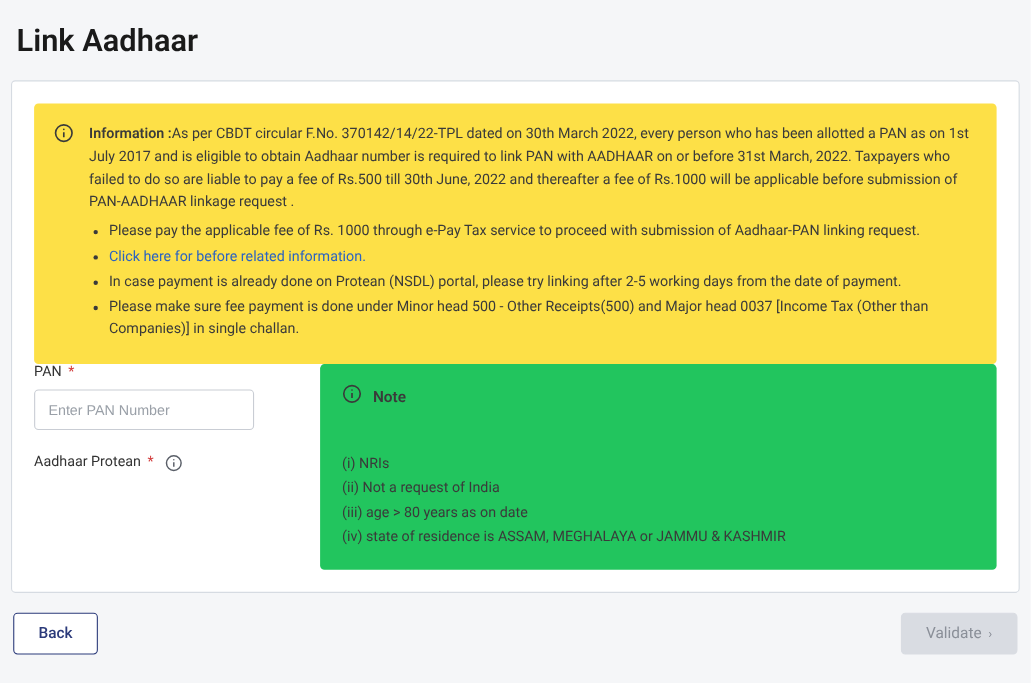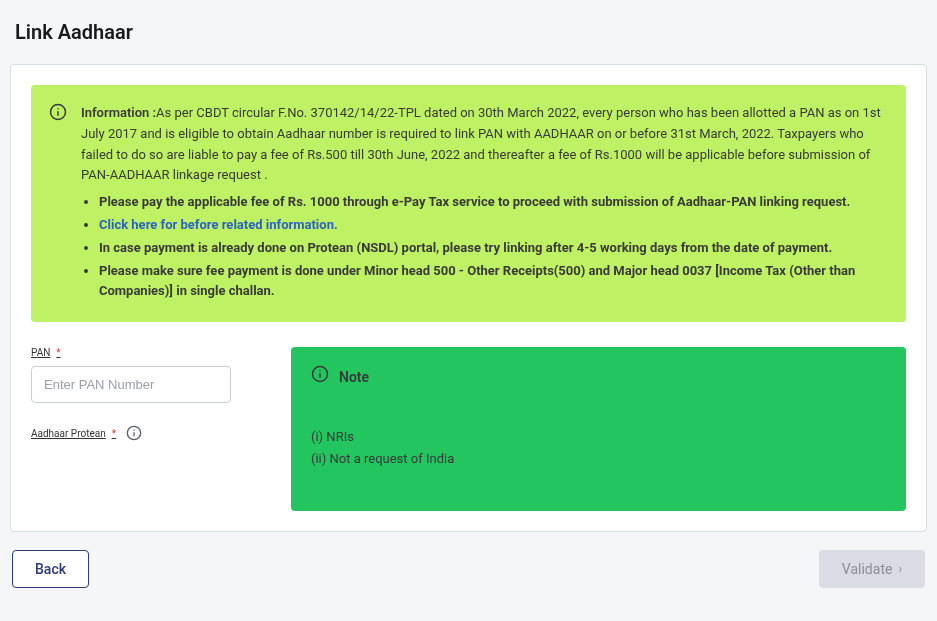--- a/index.html
+++ b/index.html
@@ -8,57 +8,55 @@
       padding: 0;
     }
     body {
       font-family: -apple-system, BlinkMacSystemFont, "Segoe UI", Roboto, Arial, sans-serif;
       background-color: #f5f6f8;
       padding: 10px;
       font-size: 13px;
       color: #333;
     }
     .page-title {
-      font-size: 20px;
+      font-size: 28px;
       font-weight: 600;
       color: #1a1a1a;
       margin-bottom: 20px;
       padding-left: 5px;
       padding-top: 10px;
     }
     .card {
       background: #fff;
       border: 1px solid #d6dbe2;
       border-radius: 4px;
       padding: 20px;
     }
     .info-box {
-      background-color: #bef264;
+      background-color: #fde047;
       border-radius: 4px;
       padding: 18px 20px 18px 50px;
       position: relative;
       line-height: 1.6;
       color: #3a3a3a;
-      margin-bottom: 25px;
     }
     .info-box .info-icon {
       position: absolute;
       left: 18px;
       top: 18px;
     }
     .info-icon svg {
       width: 18px;
       height: 18px;
       display: block;
     }
     .info-box ul {
       list-style: disc;
       padding-left: 18px;
       margin-top: 6px;
-      font-weight: bold;
     }
     .info-box li {
       margin-bottom: 2px;
     }
     .info-box .info-strong {
       font-weight: 600;
     }
     .link {
       color: #2b63c1;
       text-decoration: none;
@@ -74,27 +72,25 @@
       width: 230px;
     }
     .form-right {
       flex: 1;
       margin-left: auto;
     }
     .field {
       margin-bottom: 22px;
     }
     .field-label {
-      font-size: 10px;
+      font-size: 13px;
       color: #333;
       margin-bottom: 8px;
       display: flex;
-      align-items: center;
       gap: 6px;
-      text-decoration: underline;
     }
     .field-label .req {
       color: #d23c3c;
     }
     .field-label .help-icon {
       margin-left: 4px;
       display: inline-flex;
     }
     .help-icon svg {
       width: 16px;
@@ -181,21 +177,21 @@
         <circle cx="12" cy="12" r="10"></circle>
         <line x1="12" y1="11" x2="12" y2="17"></line>
         <circle cx="12" cy="7.5" r="1" fill="#3a3a3a" stroke="none"></circle>
       </svg>
     </span>
     <div>
       <span class="info-strong">Information :</span><span>As per CBDT circular F.No. 370142/14/22-TPL dated on 30th March 2022, every person who has been allotted a PAN as on 1st July 2017 and is eligible to obtain Aadhaar number is required to link PAN with AADHAAR on or before 31st March, 2022. Taxpayers who failed to do so are liable to pay a fee of Rs.500 till 30th June, 2022 and thereafter a fee of Rs.1000 will be applicable before submission of PAN-AADHAAR linkage request .</span>
       <ul>
         <li>Please pay the applicable fee of Rs. 1000 through e-Pay Tax service to proceed with submission of Aadhaar-PAN linking request.</li>
         <li><a class="link">Click here for before related information.</a></li>
-        <li>In case payment is already done on Protean (NSDL) portal, please try linking after 4-5 working days from the date of payment.</li>
+        <li>In case payment is already done on Protean (NSDL) portal, please try linking after 2-5 working days from the date of payment.</li>
         <li>Please make sure fee payment is done under Minor head 500 - Other Receipts(500) and Major head 0037 [Income Tax (Other than Companies)] in single challan.</li>
       </ul>
     </div>
   </div>
 
   <div class="form-row">
     <div class="form-left">
       <div class="field">
         <div class="field-label">
           <span>PAN</span>
@@ -229,21 +225,22 @@
               <circle cx="12" cy="7.5" r="1" fill="#3a3a3a" stroke="none"></circle>
             </svg>
           </span>
           <span class="title">Note</span>
         </div>
         <div class="note-body">
           <p>
             <br>
             <span>(i) NRIs</span><br>
             <span>(ii) Not a request of India</span><br>
-            <br>
+            <span>(iii) age &gt; 80 years as on date</span><br>
+            <span>(iv) state of residence is ASSAM, MEGHALAYA or JAMMU &amp; KASHMIR</span>
           </p>
         </div>
       </div>
     </div>
   </div>
 
 </div>
 
 <div class="footer-actions">
   <button class="btn btn-outline">Back</button>

